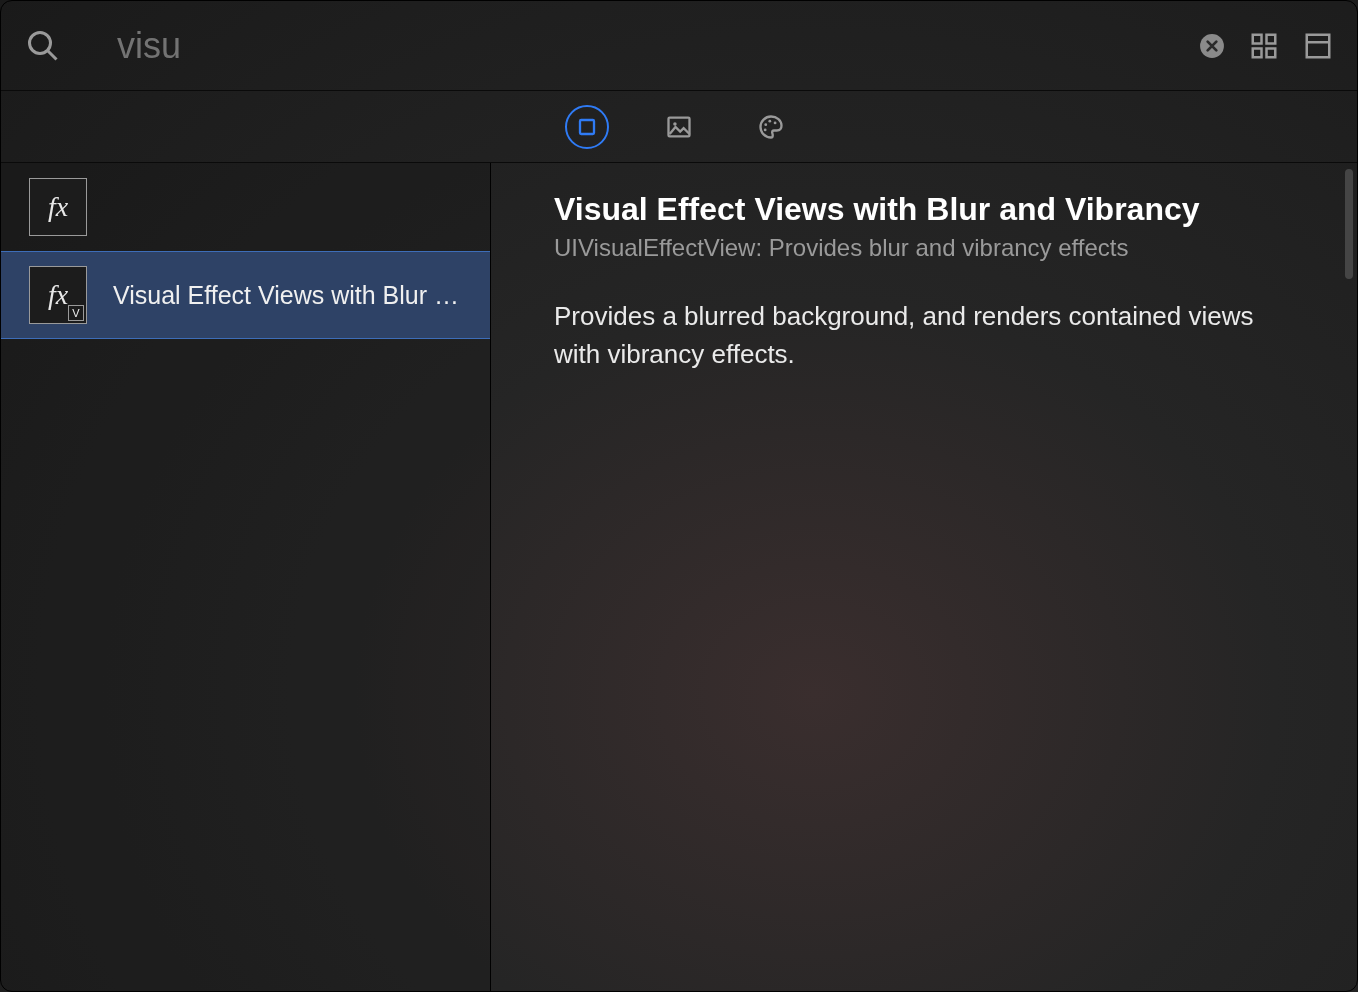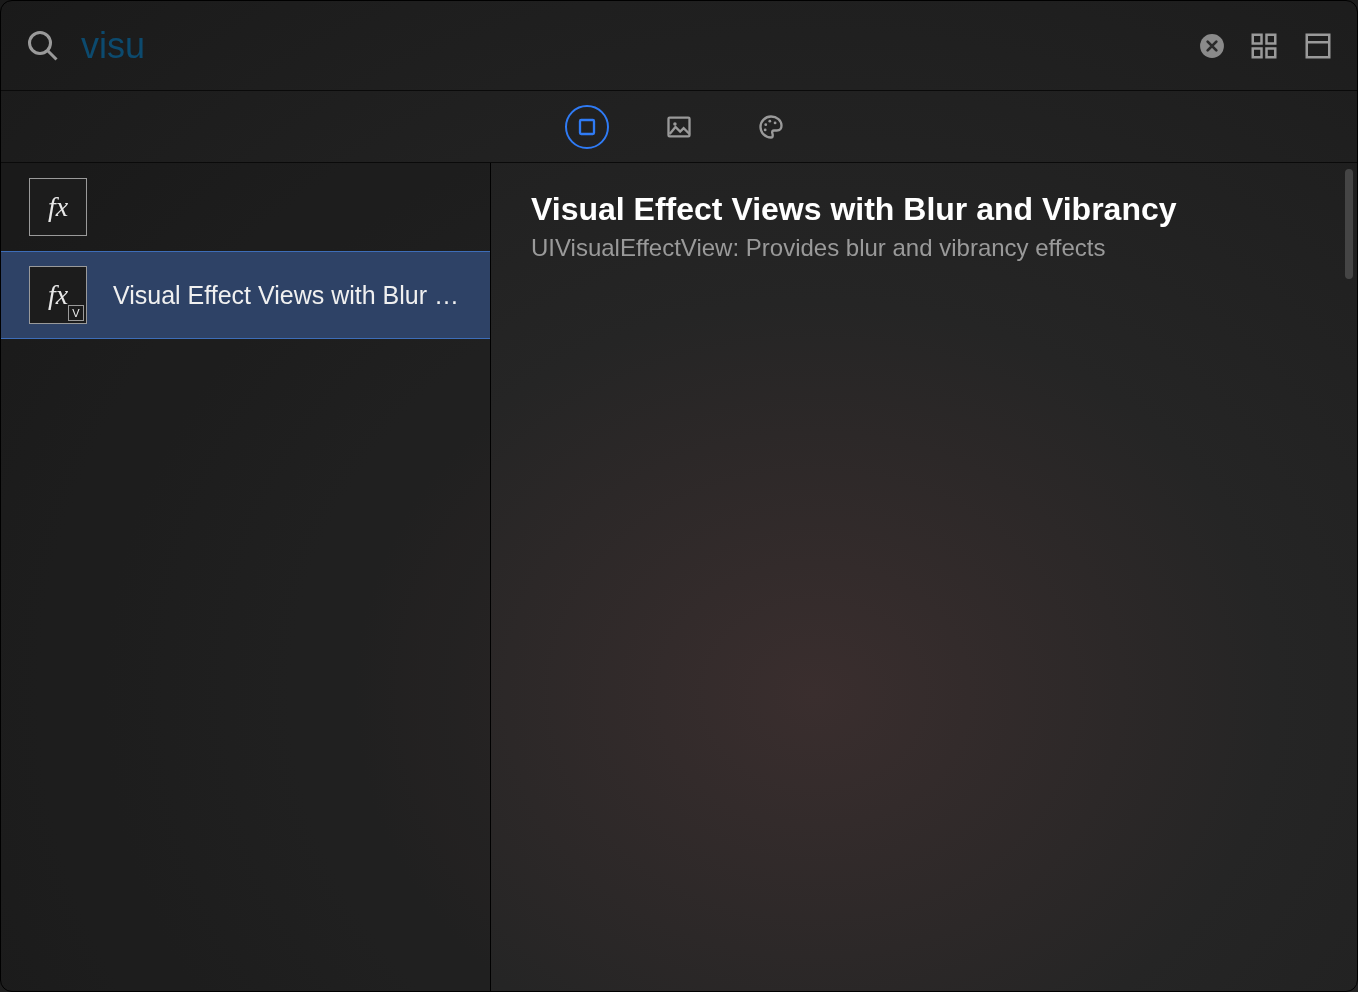--- a/index.html
+++ b/index.html
@@ -22,43 +22,44 @@
     padding: 0 24px 0 24px;
     gap: 20px;
     border-bottom: 1px solid #0a0a0a;
   }
   .searchbar .search-icon svg { width: 36px; height: 36px; }
   .searchbar input {
     flex: 1;
     background: transparent;
     border: none;
     outline: none;
-    color: #0c4a6e;
+    color: #737373;
     font-size: 36px;
     font-weight: 400;
+    margin-left: 36px;
   }
   .searchbar .right-controls { display: flex; align-items: center; gap: 24px; }
   .icon-btn { display: inline-flex; align-items: center; justify-content: center; cursor: default; }
   .icon-btn svg { display: block; }
 
   
   .category-tabs {
     height: 72px;
     display: flex;
     align-items: center;
     justify-content: center;
     gap: 48px;
     border-bottom: 1px solid #0a0a0a;
   }
   .tab { width: 44px; height: 44px; display:flex; align-items:center; justify-content:center; border-radius:50%; }
   .tab.active { border: 2.5px solid #2f7bf5; }
   .tab svg { width: 28px; height: 28px; }
 
   
-  .split { flex: 1; display: flex; overflow: hidden; }
+  .split { flex: 1; display: flex; overflow: hidden; gap: 23px; }
   .list-pane {
     width: 490px;
     border-right: 1px solid #000;
     background: rgba(20,20,20,0.25);
     display: flex;
     flex-direction: column;
   }
   .list-item {
     display: flex;
     align-items: center;
@@ -184,16 +185,17 @@
         <span class="fx">fx</span>
         <span class="v-badge">V</span>
       </div>
       <span class="label">Visual Effect Views with Blur and Vibrancy</span>
     </div>
   </div>
 
   <div class="detail-pane">
     <div class="detail-title">Visual Effect Views with Blur and Vibrancy</div>
     <div class="detail-subtitle">UIVisualEffectView: Provides blur and vibrancy effects</div>
+    <div class="detail-desc">Provides a blurred background, and renders contained views with vibrancy effects.</div>
     <div class="detail-scrollbar"></div>
   </div>
 
 </div>
 
 </body></html>

